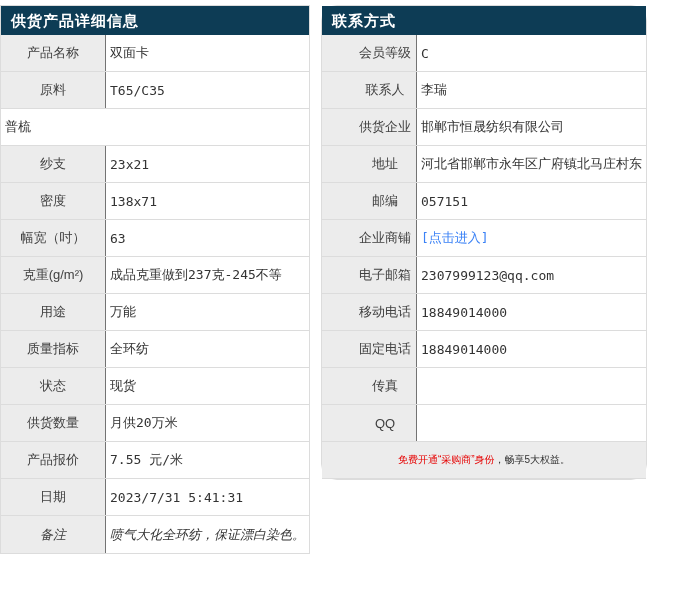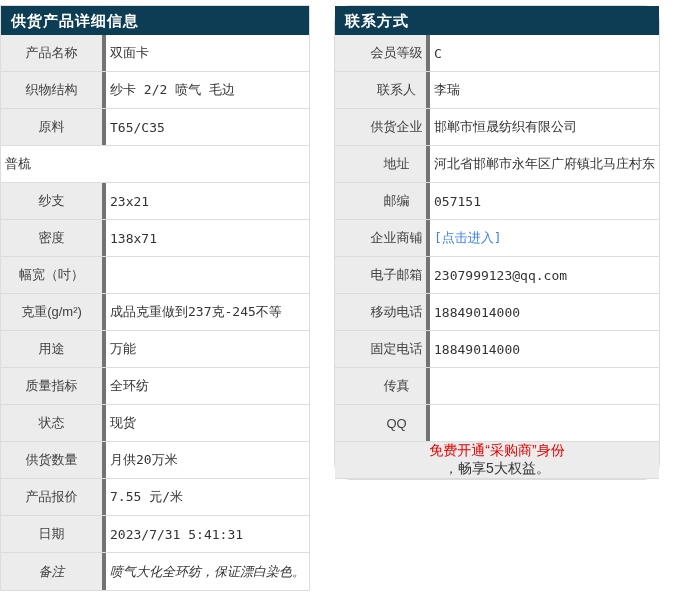--- a/index.html
+++ b/index.html
@@ -8,21 +8,21 @@
     background: #ffffff;
     width: 696px;
     height: 594px;
     font-family: "Liberation Sans", "DejaVu Sans", sans-serif;
     overflow: hidden;
   }
   * { box-sizing: border-box; }
 
   .page {
     display: flex;
-    gap: 24px;
+    gap: 11px;
     padding-top: 5px;
     width: 616px;
   }
 
   .panel {
     border: 1px solid #dcdcdc;
     background: #ffffff;
   }
   .panel.left  { width: 342px; }
   .panel.right { width: 336px; align-self: flex-start; border-radius: 16px; }
@@ -40,21 +40,21 @@
 
   .row {
     display: flex;
     height: 37px;
     border-bottom: 1px solid #dcdcdc;
   }
   .row:last-child { border-bottom: none; font-style: italic; }
 
   .row-label {
     background: #ececec;
-    border-right: 4px solid #737373;
+    border-right: 1px solid #737373;
     display: flex;
     align-items: center;
     justify-content: center;
     color: #404040;
     font-size: 13px;
     flex: 0 0 auto;
   }
   .panel.left  .row-label { width: 105px; }
   .panel.right .row-label { width: 95px; padding-left: 32px; }
 
@@ -75,60 +75,56 @@
     cursor: pointer;
     text-decoration: none;
   }
 
   .footer-row {
     height: 37px;
     background: #ececec;
     display: flex;
     align-items: center;
     justify-content: center;
-    font-size: 14px;
+    font-size: 10px;
     border-bottom: 1px solid #dcdcdc;
-    flex-direction: column;
   }
   .footer-highlight { color: #e60000; cursor: pointer; }
   .footer-rest { color: #333333; }
 </style>
 </head>
 <body>
 
 <div class="page">
 
   <section class="panel left">
     <div class="panel-title">供货产品详细信息</div>
     <div>
       <div class="row">
         <div class="row-label">产品名称</div>
         <div class="row-value">双面卡</div>
       </div>
       <div class="row">
-        <div class="row-label">织物结构</div>
-        <div class="row-value">纱卡 2/2 喷气 毛边</div>
-      </div>
-      <div class="row">
         <div class="row-label">原料</div>
         <div class="row-value">T65/C35</div>
       </div>
       <div class="row">
         <div class="row-value">普梳</div>
       </div>
       <div class="row">
         <div class="row-label">纱支</div>
         <div class="row-value">23x21</div>
       </div>
       <div class="row">
         <div class="row-label">密度</div>
         <div class="row-value">138x71</div>
       </div>
       <div class="row">
         <div class="row-label">幅宽（吋）</div>
+        <div class="row-value">63</div>
       </div>
       <div class="row">
         <div class="row-label">克重(g/m²)</div>
         <div class="row-value">成品克重做到237克-245不等</div>
       </div>
       <div class="row">
         <div class="row-label">用途</div>
         <div class="row-value">万能</div>
       </div>
       <div class="row">

